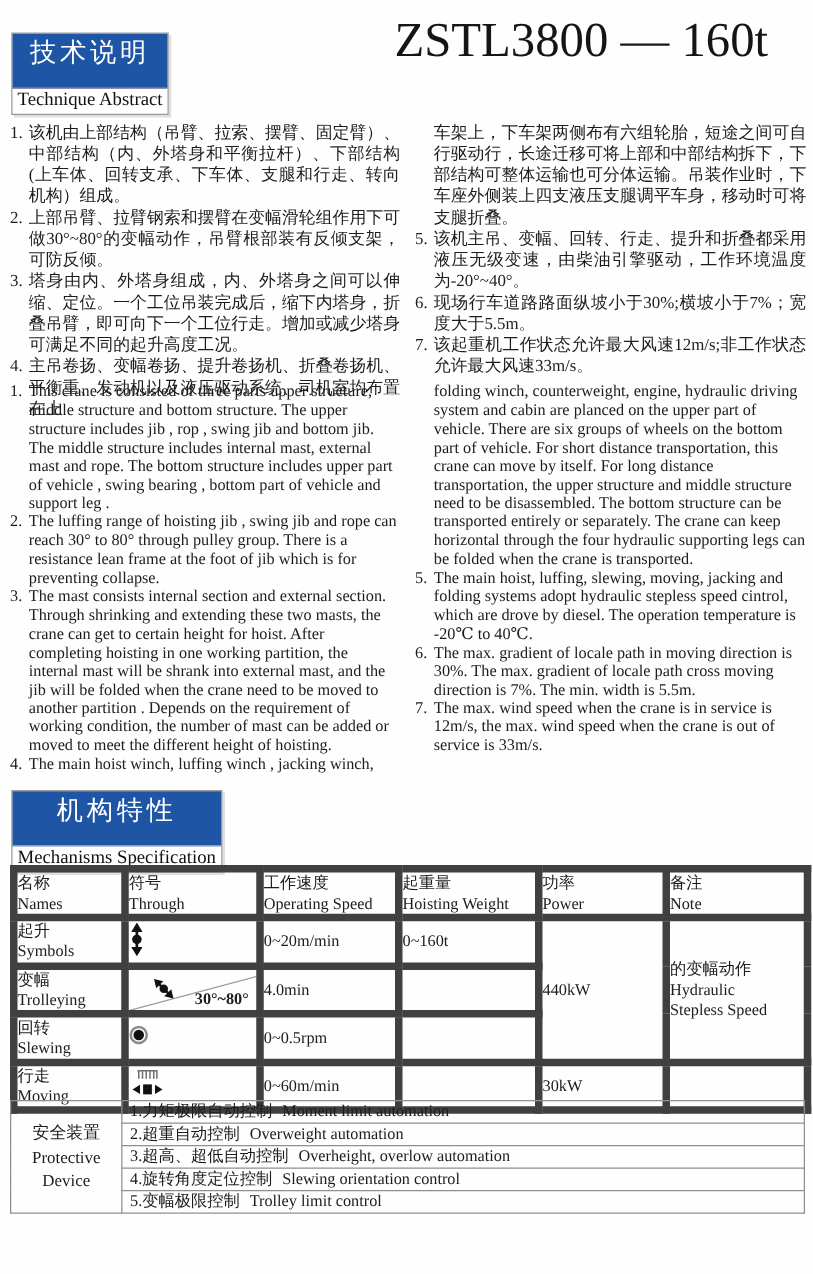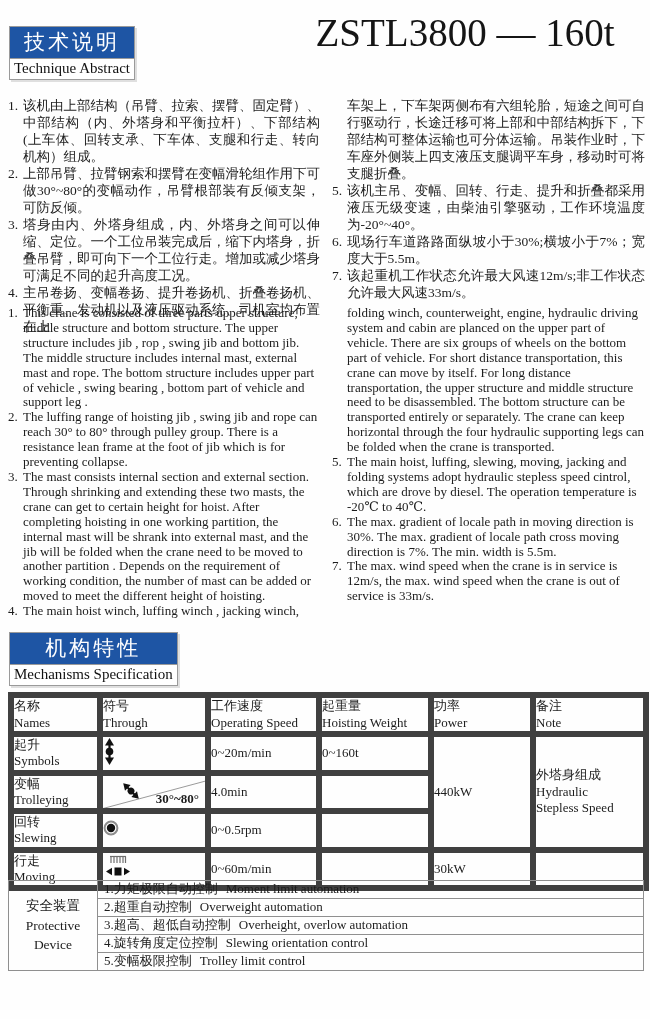--- a/index.html
+++ b/index.html
@@ -3,21 +3,21 @@
 <meta charset="utf-8">
 <style>
   html,body{margin:0;padding:0;background:#ffffff;}
   .page{position:relative;width:650px;height:1019px;background:#fefefe;overflow:hidden;
         font-family:"Liberation Serif","DejaVu Serif",serif;color:#1c1c1c;}
 
   
   .badge{position:absolute;border:1px solid #9a9a9a;background:#fff;
          box-shadow:2px 2px 0 rgba(0,0,0,0.12);}
   .badge .cn{background:#1e55a4;color:#fff;text-align:center;
-             padding:3px 10px 4px;font-size:21px;letter-spacing:3px;line-height:1.15;
+             padding:3px 10px 16px;font-size:21px;letter-spacing:3px;line-height:1.15;
              border-bottom:1px solid #9a9a9a;}
   .badge .en{color:#111;text-align:left;font-size:15px;padding:1px 4px 2px;white-space:nowrap;}
 
   
   .doc-title{position:absolute;left:285px;top:10px;width:360px;text-align:center;
              font-size:39px;color:#151515;white-space:nowrap;}
 
   
   .txtcol{position:absolute;}
   .cn-col{font-size:13.5px;line-height:17px;text-align:justify;}
@@ -140,21 +140,21 @@
                 <rect x="5.4" y="5" width="2.2" height="17"></rect>
           <circle cx="6.5" cy="13.5" r="3.8"></circle>
                 <polygon points="6.5,27 11,19.5 2,19.5"></polygon>
               </g>
             </svg>
       </td>
       <td class="val">0~20m/min</td>
       <td class="val">0~160t</td>
       <td class="val" rowspan="3">440kW</td>
       <td class="note-cell" rowspan="3">
-        <span style="display:block">外塔身组成</span>
+        <span style="display:block">的变幅动作</span>
         <span style="display:block">Hydraulic</span>
         <span style="display:block">Stepless Speed</span>
       </td>
     </tr>
     <tr class="row">
       <td class="two-line">
             <span>变幅</span>
             <span>Trolleying</span>
           </td>
       <td class="sym-cell">

